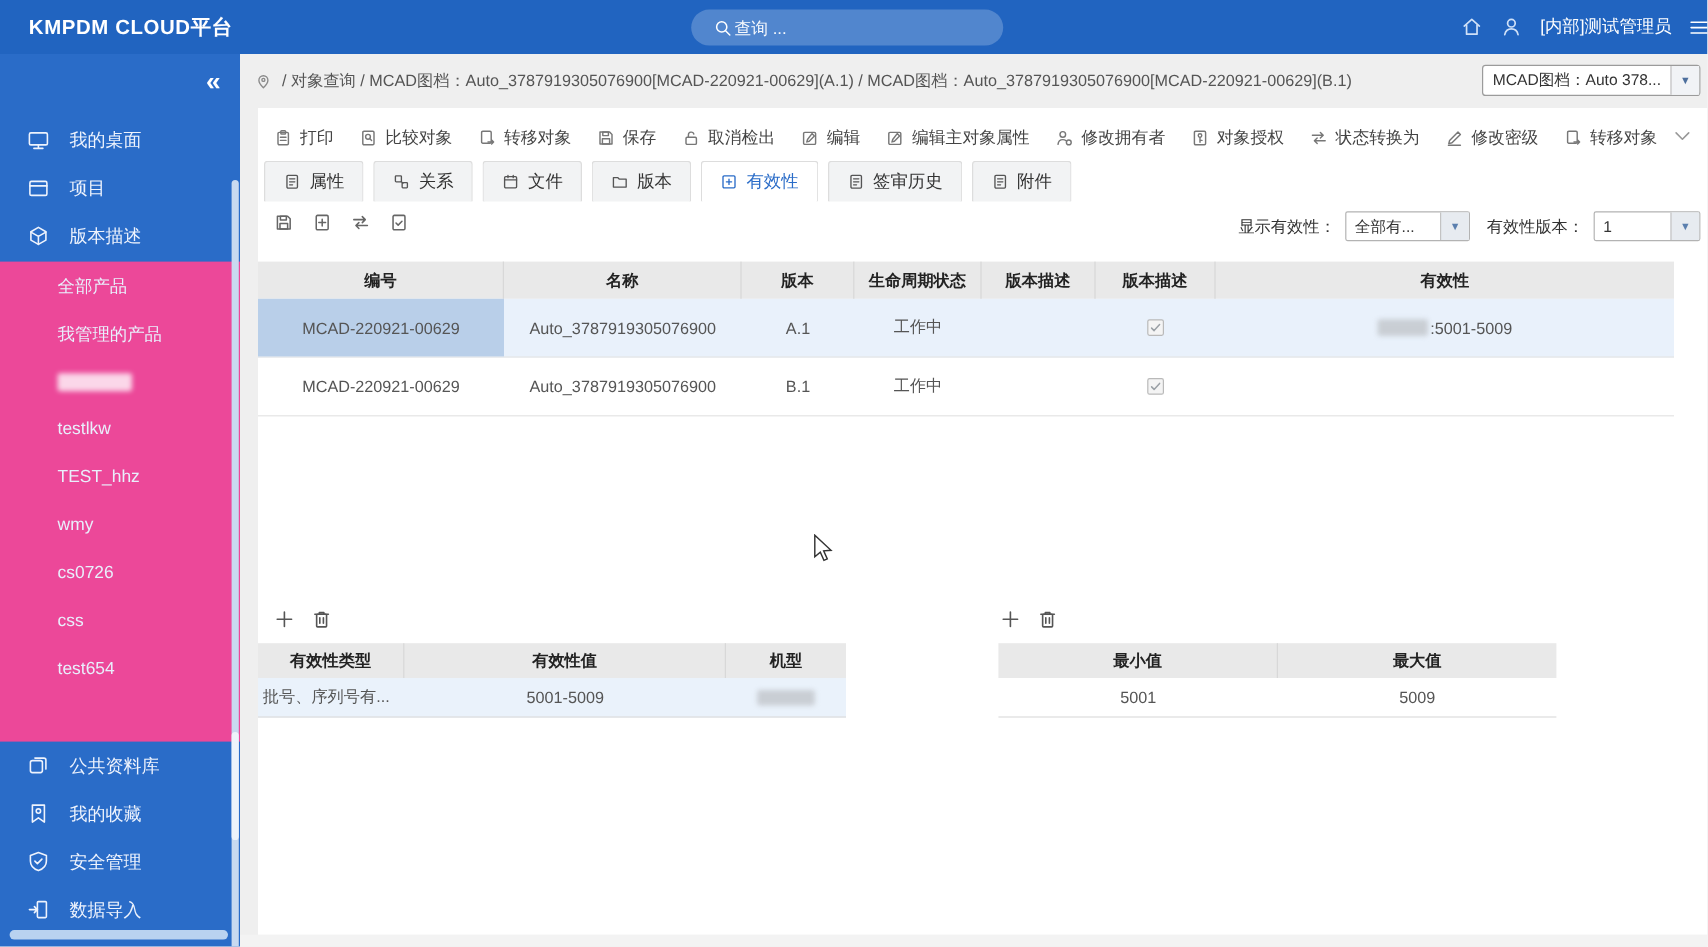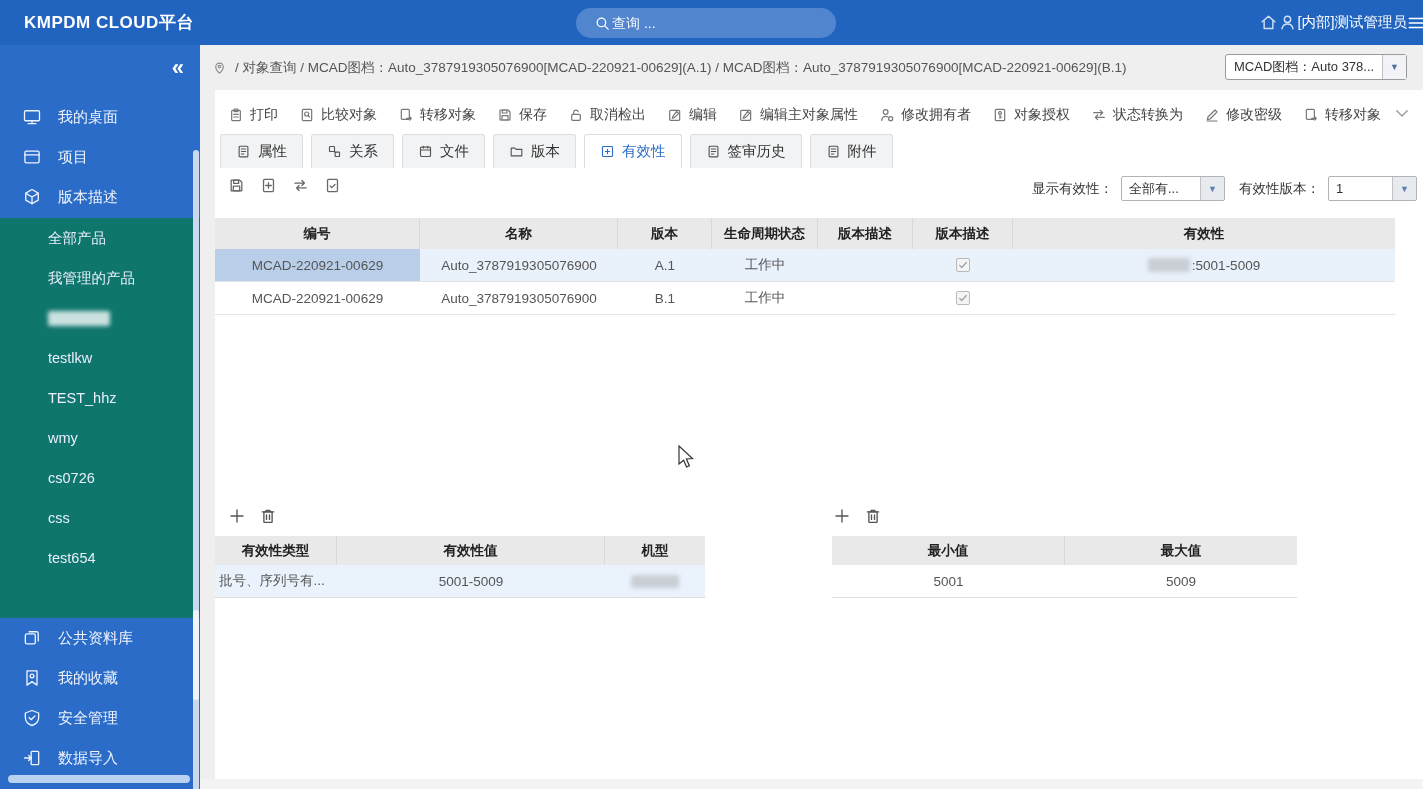--- a/index.html
+++ b/index.html
@@ -7,40 +7,40 @@
   body { font-family:"Liberation Sans","DejaVu Sans",sans-serif; font-size:14px; color:#444; background:#efefef; }
   #app { position:relative; width:1423px; height:789px; overflow:hidden; background:#efefef; }
   svg.ic { display:inline-block; vertical-align:middle; fill:none; stroke:currentColor; stroke-width:1.8; stroke-linecap:round; stroke-linejoin:round; }
 
   
   .topbar { position:absolute; left:0; top:0; width:1423px; height:45px; background:#2164c0; display:flex; align-items:center; }
   .logo { position:absolute; left:24px; top:0; height:45px; line-height:45px; color:#fff; font-weight:bold; font-size:17px; letter-spacing:.5px; }
   .searchpill { position:absolute; left:576px; top:8px; width:260px; height:30px; border-radius:15px; background:rgba(255,255,255,.22); display:flex; align-items:center; padding:0 14px; color:#fff; }
   .searchpill input { flex:1; border:none; outline:none; background:transparent; color:#fff; font-size:14px; margin-left:22px; font-family:inherit; }
   .searchpill input::placeholder { color:rgba(255,255,255,.95); }
-  .top-right { position:absolute; right:0; top:0; height:45px; display:flex; align-items:center; color:#fff; gap:0; padding-right:4px; }
+  .top-right { position:absolute; right:0; top:0; height:45px; display:flex; align-items:center; color:#fff; gap:14px; padding-right:4px; }
   .top-right .uname { font-size:14.5px; white-space:nowrap; }
 
   
   .sidebar { position:absolute; left:0; top:45px; width:200px; height:744px; background:#2a6cc8; color:#eef3fd; overflow:hidden; }
   .collapse-btn { position:absolute; top:10px; right:16px; font-size:22px; font-weight:bold; color:#fff; cursor:pointer; }
   .smenu { position:absolute; left:0; right:0; }
   .sitem { height:40px; display:flex; align-items:center; padding-left:22px; gap:16px; font-size:15px; cursor:pointer; white-space:nowrap; }
   .sitem svg.ic { width:20px; height:20px; stroke-width:1.6; flex:0 0 20px; }
-  .subwrap { position:absolute; left:0; right:0; top:173px; height:400px; background:#0f766e; }
+  .subwrap { position:absolute; left:0; right:0; top:173px; height:400px; background:#ec4899; }
   .subitem { height:40px; display:flex; align-items:center; padding-left:48px; font-size:14.5px; cursor:pointer; color:#e9effc; }
   .vsb { position:absolute; right:1px; top:105px; width:6px; height:666px; background:#c9daf0; border-radius:3px; }
   .vsb-thumb { position:absolute; left:0; top:460px; width:6px; height:90px; background:#eef4fb; border-radius:3px; }
   .hsb { position:absolute; left:8px; bottom:6px; width:182px; height:8px; background:#b9d2f0; border-radius:4px; }
 
   
   .crumbbar { position:absolute; left:200px; top:45px; width:1223px; height:45px; background:#efefef; display:flex; align-items:center; color:#555; }
   .crumbbar .pin { color:#8a8a8a; margin-left:12px; }
   .crumb-text { margin-left:8px; font-size:13.5px; white-space:nowrap; overflow:hidden; max-width:990px; }
-  .obj-select { position:absolute; right:16px; top:9px; width:182px; height:26px; background:#fff; border:1px solid #9b9b9b; border-radius:3px; display:flex; align-items:center; font-size:13px; color:#333; }
+  .obj-select { position:absolute; right:6px; top:9px; width:182px; height:26px; background:#fff; border:1px solid #9b9b9b; border-radius:3px; display:flex; align-items:center; font-size:13px; color:#333; }
   .obj-select .val { flex:1; padding-left:8px; white-space:nowrap; overflow:hidden; }
   .obj-select .arrowbox { width:24px; height:100%; border-left:1px solid #c0c0c0; background:#f1f3f6; display:flex; align-items:center; justify-content:center; color:#4d6f9d; font-size:9px; }
 
   
   .card { position:absolute; left:215px; top:90px; width:1208px; height:689px; background:#fff; }
 
   
   .toolbar { position:absolute; left:228px; top:98px; width:1150px; height:34px; display:flex; align-items:center; gap:21px; white-space:nowrap; }
   .tbtn { display:flex; align-items:center; gap:6px; color:#444; font-size:14px; cursor:pointer; }
   .tbtn svg.ic { width:16px; height:16px; color:#777; }
@@ -63,21 +63,21 @@
   .dd.show-dd { width:104px; }
   .dd.ver-dd { width:89px; }
 
   
   .mtable { position:absolute; left:215px; top:203px; width:1180px; }
   .mrow { display:flex; width:1180px; }
   .mhead { height:31px; background:#e9e9e9;margin-top:15px; }
   .mhead .mc { font-weight:bold; color:#222; font-size:13.5px; border-right:1px solid #d8d8d8; }
   .mhead .mc:last-child { border-right:none; }
   .mc { display:flex; align-items:center; justify-content:center; height:100%; overflow:hidden; white-space:nowrap; }
-  .mbody-row { height:33px; border-bottom:1px solid #e4e4e4; color:#555; font-size:13.5px; }
+  .mbody-row { height:49px; border-bottom:1px solid #e4e4e4; color:#555; font-size:13.5px; }
   .c0{width:205px} .c1{width:198px} .c2{width:94px} .c3{width:106px} .c4{width:95px} .c5{width:100px} .c6{width:382px}
   .row-sel { background:#e9f1fb; }
   .row-sel .c0 { background:#b9cfe9; }
 
   .cb { width:14px; height:14px; border:1px solid #b9b9b9; background:#f4f4f4; border-radius:2px; display:inline-flex; align-items:center; justify-content:center; color:#9aa0a6; }
   .cb svg { width:10px; height:10px; fill:none; stroke:currentColor; stroke-width:3; stroke-linecap:round; stroke-linejoin:round; }
 
   .redact { display:inline-block; background:#c9ced4; border-radius:2px; filter:blur(2px); }
   .redact.light { background:rgba(255,255,255,.78); }
 

